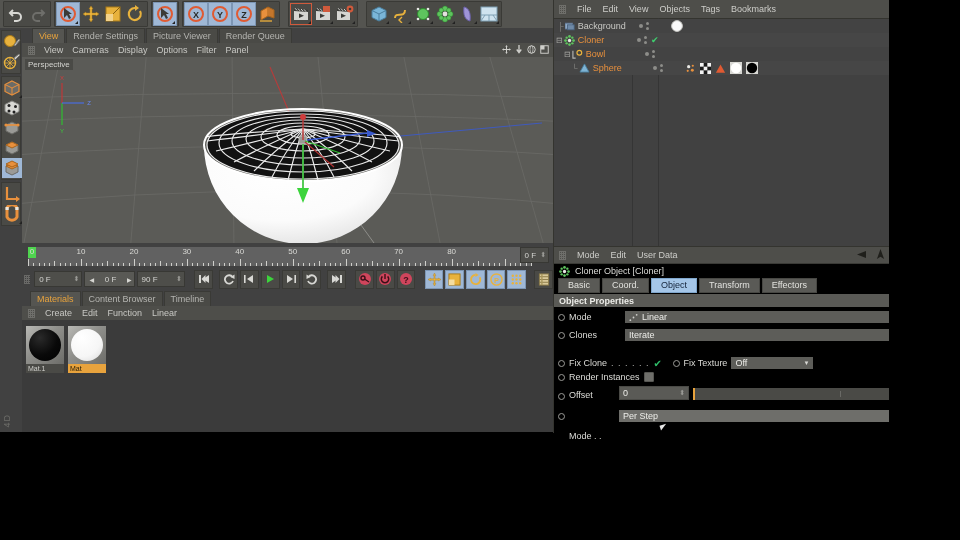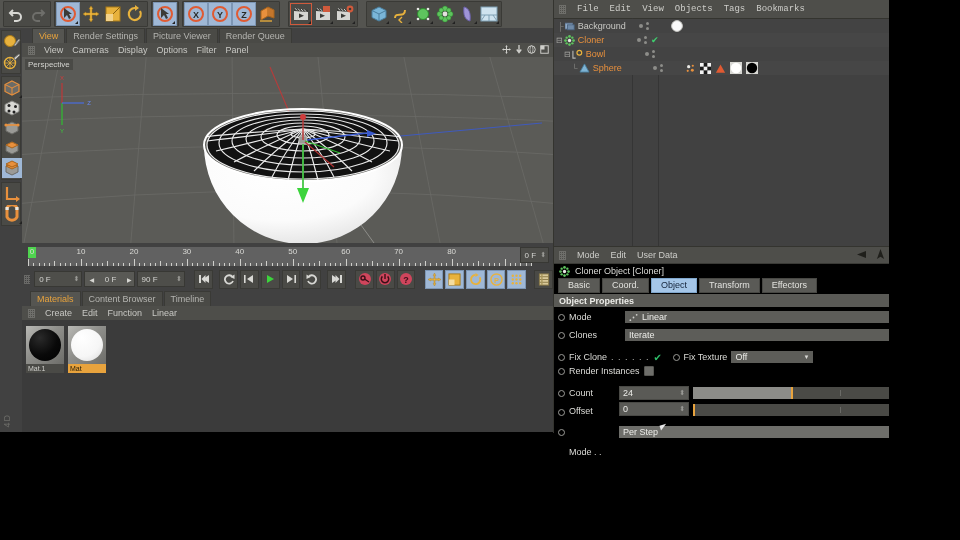--- a/index.html
+++ b/index.html
@@ -75,21 +75,21 @@
   .matball{position:absolute;left:3px;top:3px;width:32px;height:32px;border-radius:50%;}
   .matname{font-size:7px;color:#d0d0cc;padding:1px 2px;background:#4a4a46;text-align:left;
            white-space:nowrap;overflow:hidden;}
   .matname.sel{background:#e8a33d;color:#241a06;}
 
   
   #objmgr{position:absolute;left:553px;top:0;width:335px;height:246px;background:#414141;
           border-left:1px solid #34342f;}
   #ommenu{height:18px;background:#4e4e4a;display:flex;align-items:center;gap:11px;padding-left:5px;
           border-bottom:1px solid #34342f;}
-  #ommenu .mi{font-size:9px;color:#cdcdc9;cursor:pointer;font-family:Liberation Mono, monospace;}
+  #ommenu .mi{font-size:9px;color:#cdcdc9;cursor:pointer;}
   .objrow{height:14px;display:flex;align-items:center;position:relative;}
   .objrow.alt{background:#464646;}
   .treecell{width:78px;display:flex;align-items:center;height:14px;font-size:9px;white-space:nowrap;}
   .dotcell{width:22px;display:flex;align-items:center;gap:3px;justify-content:flex-start;padding-left:3px;}
   .vdot{width:4px;height:4px;border-radius:50%;background:#8d8d89;}
   .vdots2{display:flex;flex-direction:column;gap:2px;}
   .vdots2 i{width:3px;height:3px;border-radius:50%;background:#8d8d89;display:block;}
   .tagcell{display:flex;align-items:center;gap:4px;padding-left:6px;}
   #omsplitL{position:absolute;left:78px;top:18px;width:1px;height:228px;background:#353535;}
   #omsplitR{position:absolute;left:104px;top:18px;width:1px;height:228px;background:#353535;}
@@ -966,52 +966,39 @@
     </div>
 
     <div class="prow" style="margin-top:4px;">
       <span class="pradio"></span>
       <span class="plbl" style="width:52px;">Clones</span>
       <span class="pfield">
         <span>Iterate</span>
       </span>
     </div>
 
-    <div class="prow" style="margin-top:8px;">
+    <div class="prow" style="margin-top:14px;">
       <span class="pradio"></span>
       <span class="plbl">Fix Clone</span>
       <span class="dotted">. . . . . .</span>
       <span class="chk">✔</span>
       <span class="pradio" style="margin-left:6px;"></span>
       <span class="plbl">Fix Texture</span>
       <span class="pcombo" style="width:74px;background:#5d5d59;">
         <span>Off</span>
         <span style="position:absolute;right:4px;font-size:6px;color:#d8d8d4;">▼</span>
       </span>
     </div>
 
     <div class="prow">
       <span class="pradio"></span>
       <span class="plbl">Render Instances</span>
       <span class="sqbox"></span>
     </div>
 
-    <div class="prow" style="margin-top:8px;">
-      <span class="pradio"></span>
-      <span class="plbl" style="width:46px;">Count</span>
-      <span class="pnum">
-        <span>24</span>
-        <span class="spin">⬍</span>
-      </span>
-      <span class="pslider">
-        <span class="pfill" style="width:50%;"></span>
-        <span class="phandle" style="left:50%;"></span>
-        <span class="pmid" style="left:75%;"></span>
-      </span>
-    </div>
 
     <div class="prow" style="margin-top:2px;align-items:flex-end;">
       <span class="pradio"></span>
       <span class="plbl" style="width:46px;">Offset</span>
       <span class="pnum">
         <span>0</span>
         <span class="spin">⬍</span>
       </span>
       <span class="pslider">
         <span class="pfill" style="width:0%;"></span>

